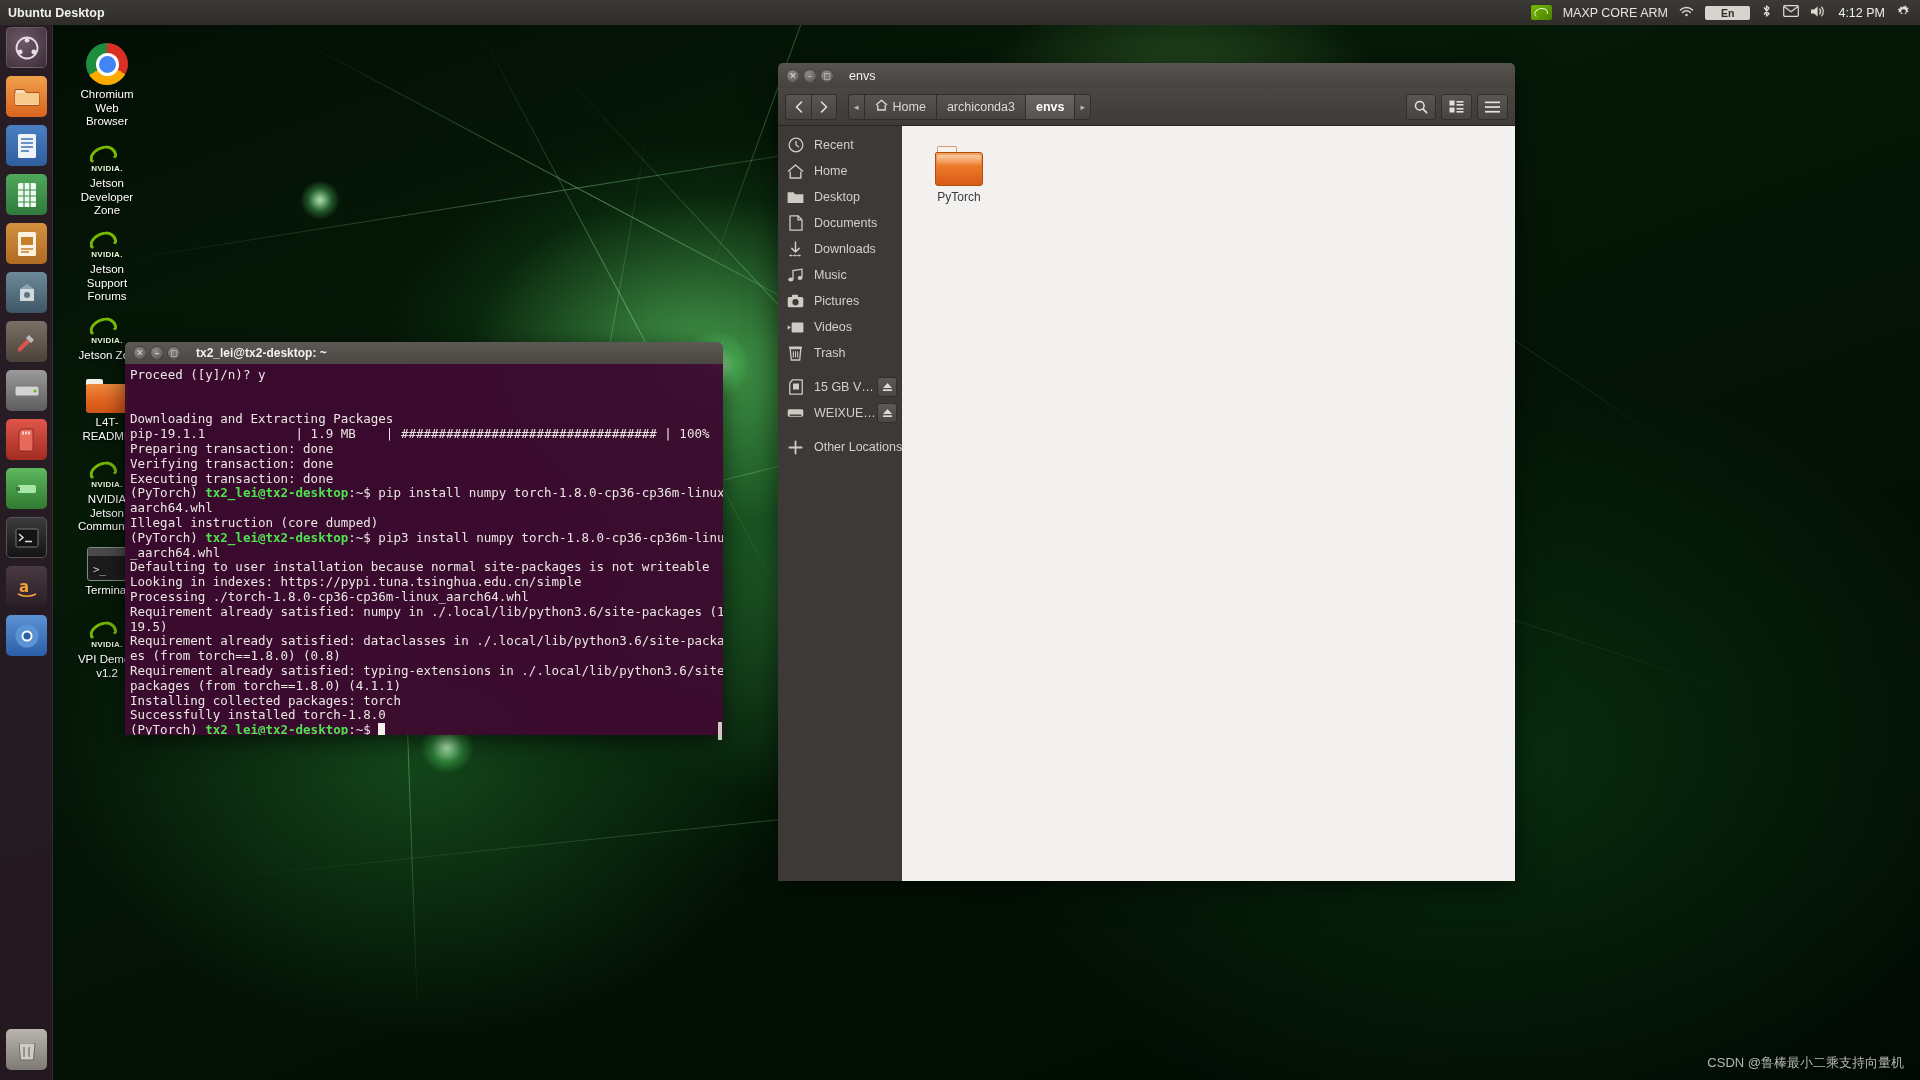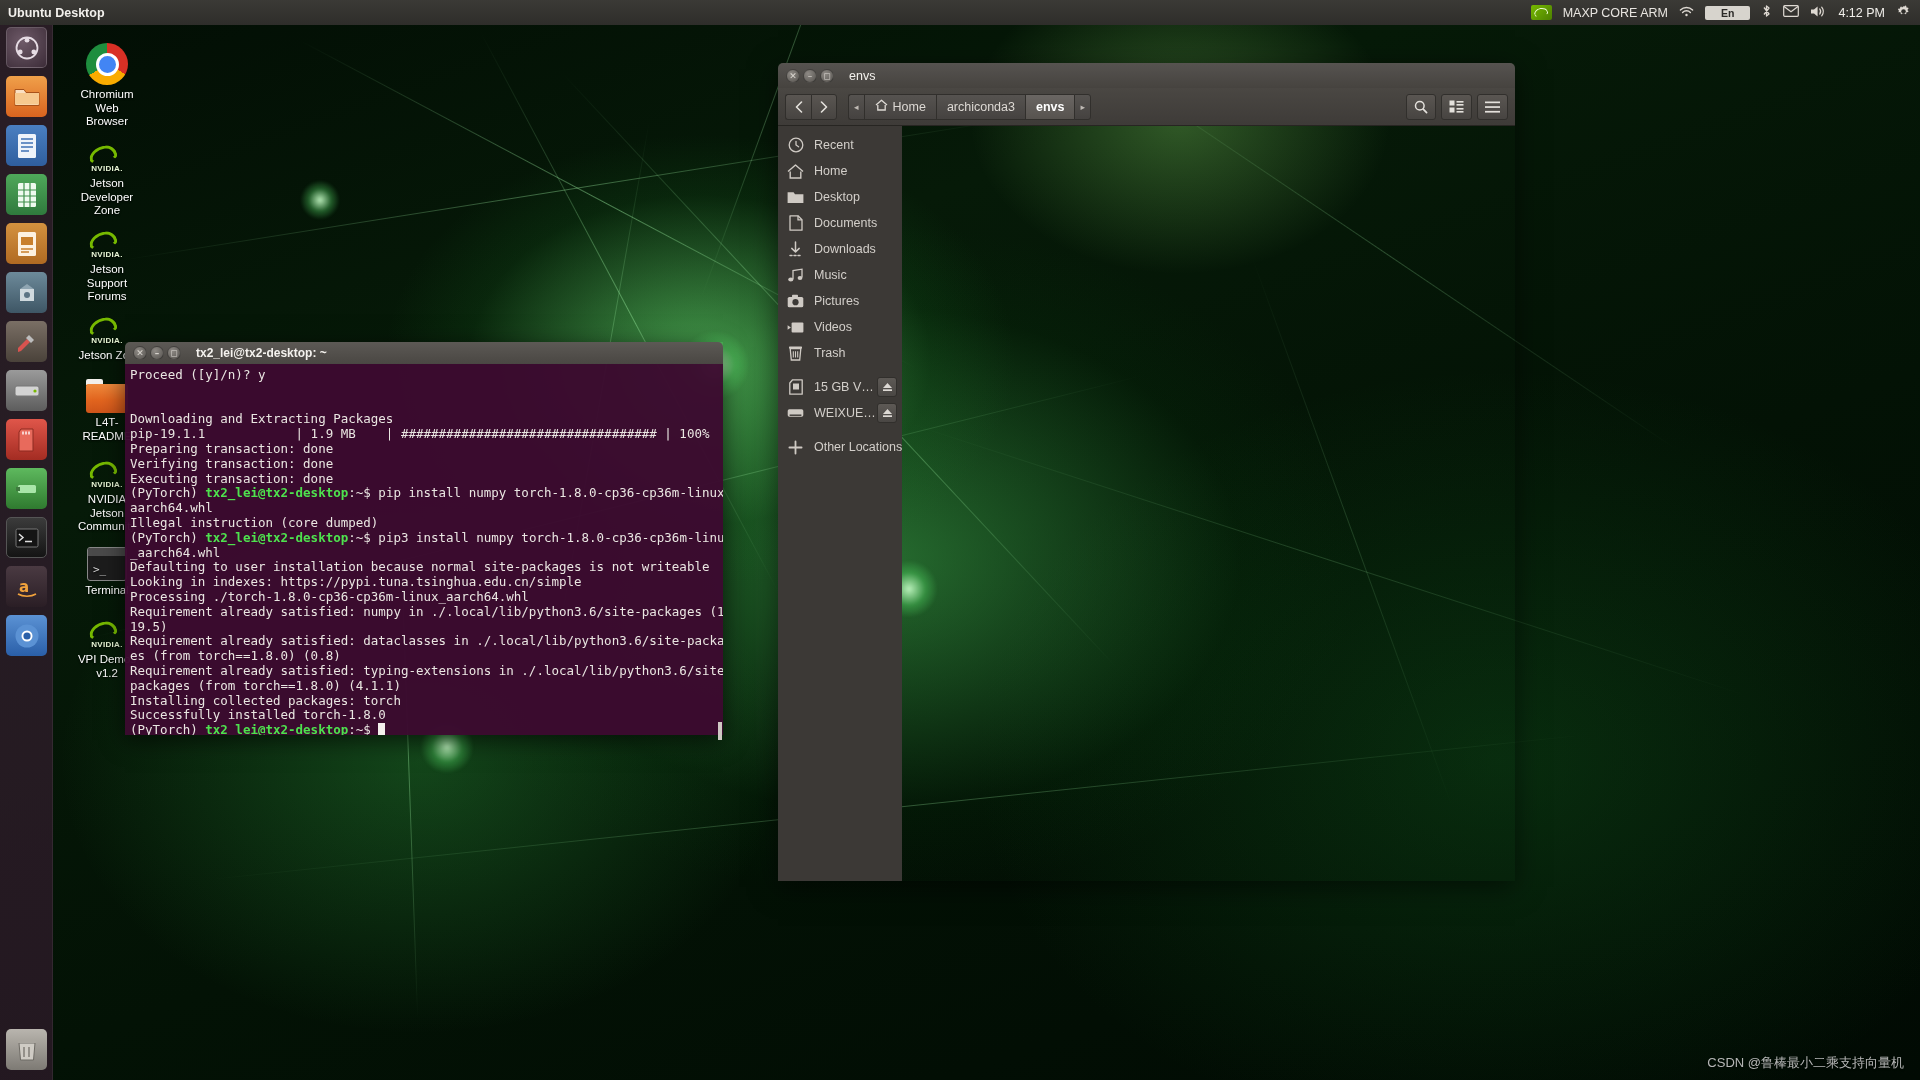--- a/index.html
+++ b/index.html
@@ -652,16 +652,28 @@
         <div class="side-sep"></div>
         <div class="side-item">
           <span class="sico">
             <svg width="15" height="15" viewBox="0 0 15 15">
               <path d="M7.5 1.4v12.2M1.4 7.5h12.2" stroke="#cfcac4" stroke-width="1.8" stroke-linecap="round"></path>
             </svg>
           </span>
           <span class="slabel">Other Locations</span>
         </div>
       </div>
+    <div id="nau-content">
+      <div class="file-item">
+        <div class="ficon">
+          <div class="fold-big">
+              <div class="tab"></div>
+              <div class="body"></div>
+              <div class="shine"></div>
+            </div>
+        </div>
+        <div>PyTorch</div>
+      </div>
+    </div>
   </div>
 </div>
 
 <div id="watermark">CSDN @鲁棒最小二乘支持向量机</div>
 
 </body></html>

